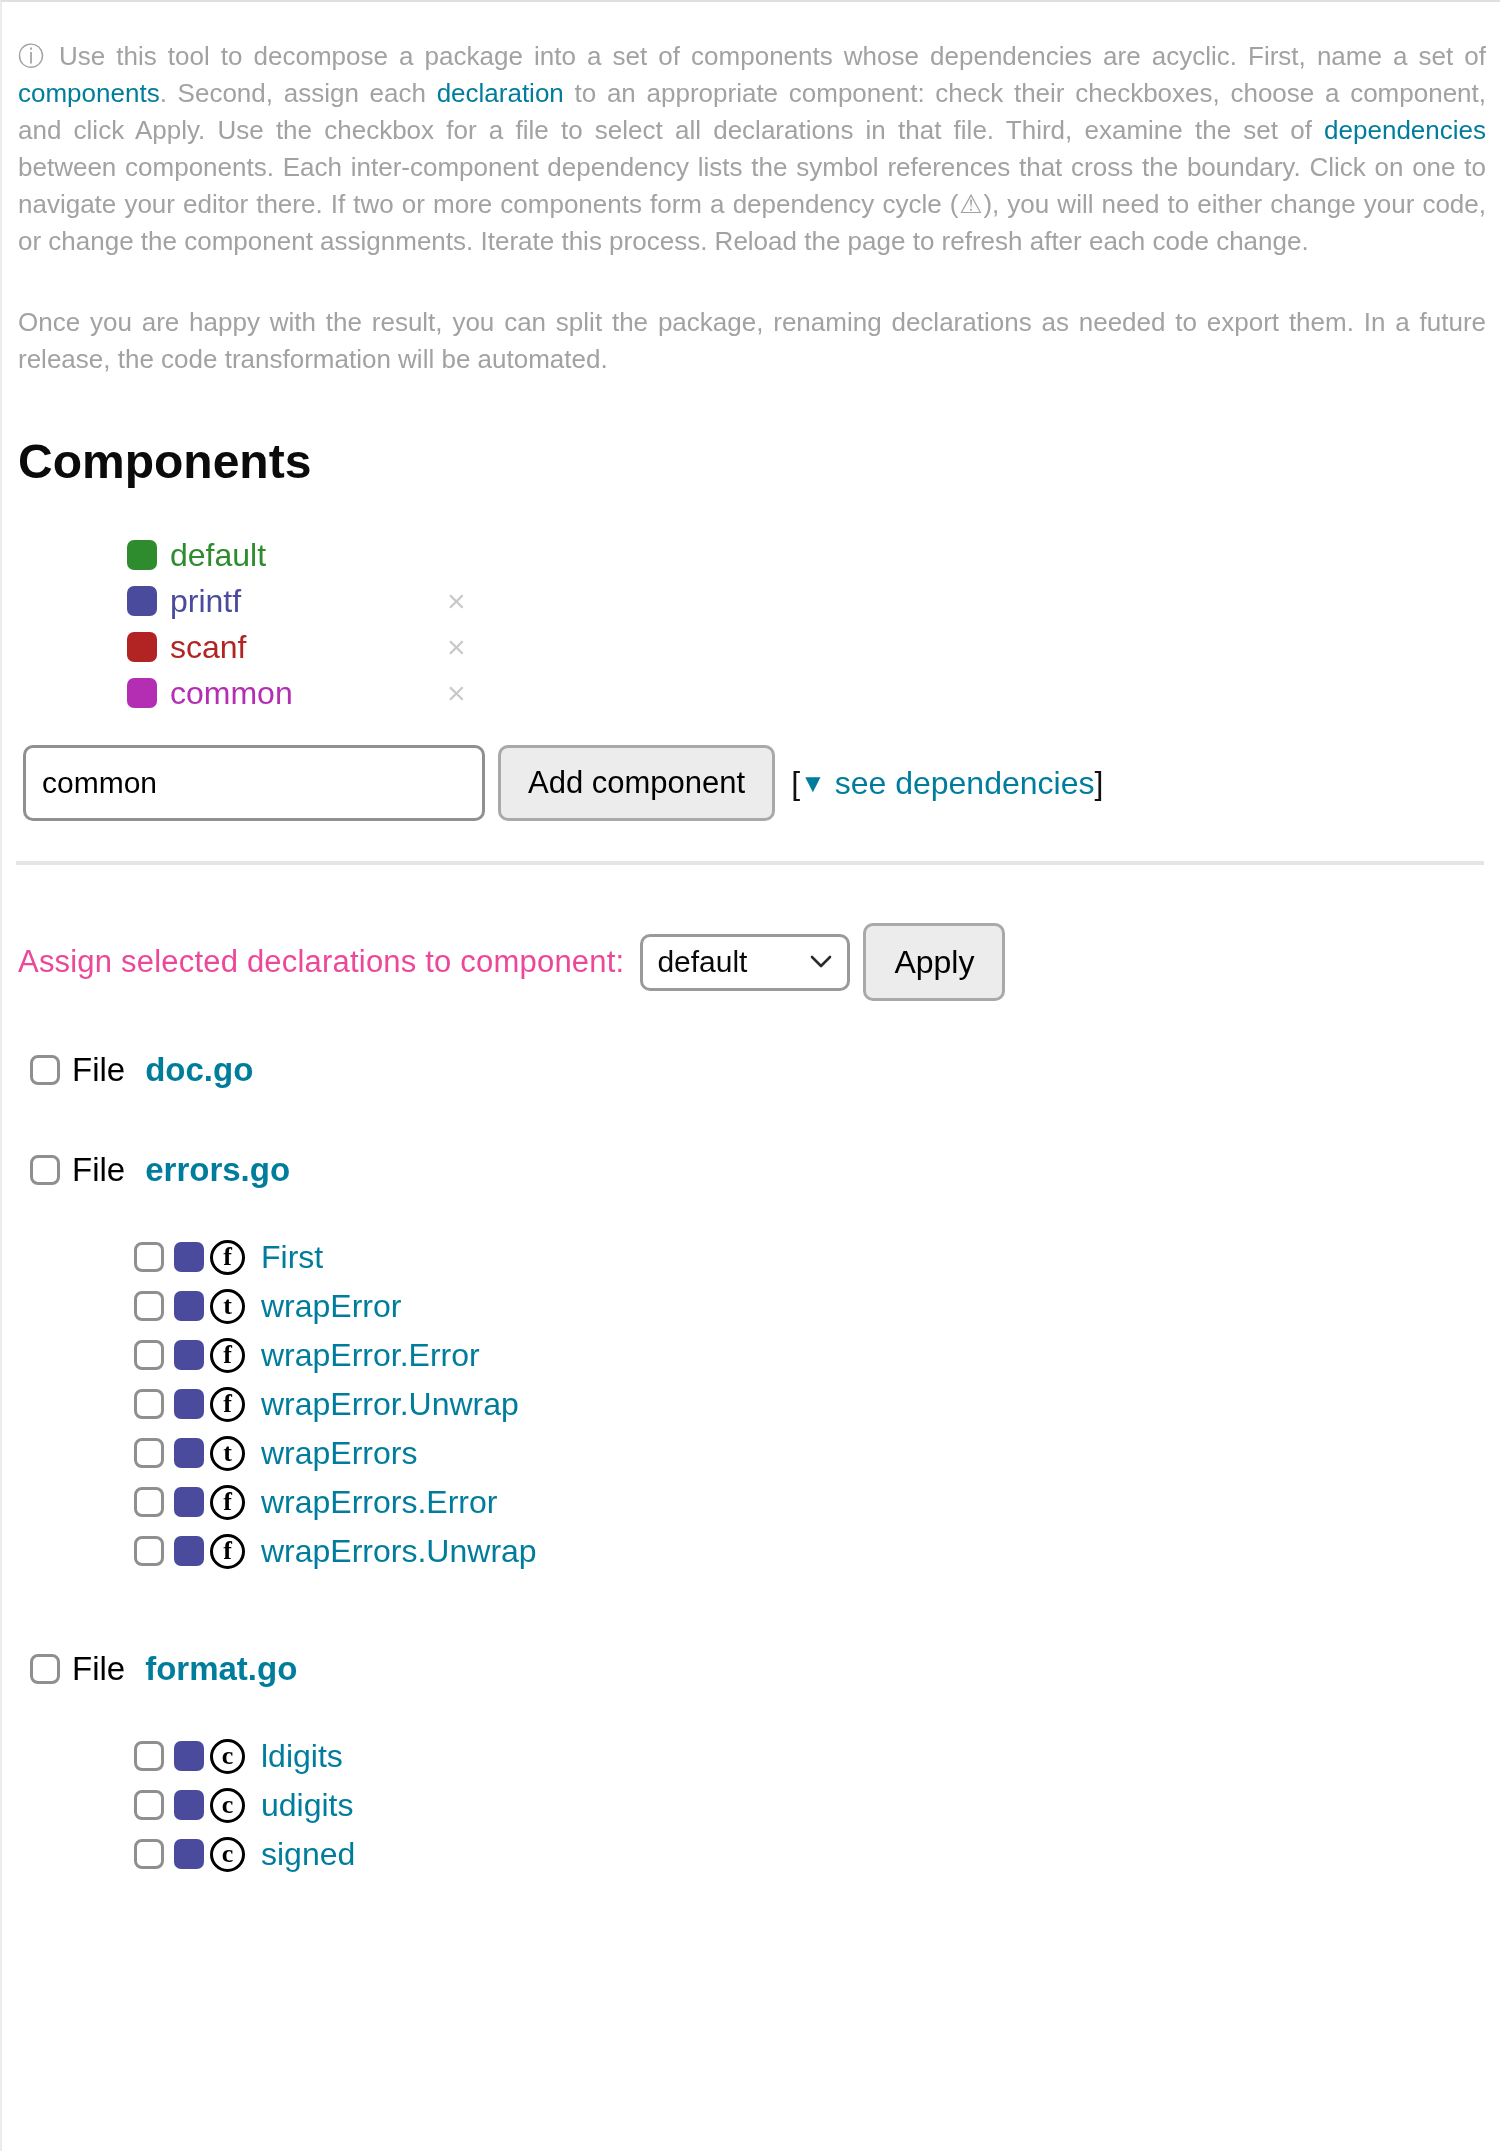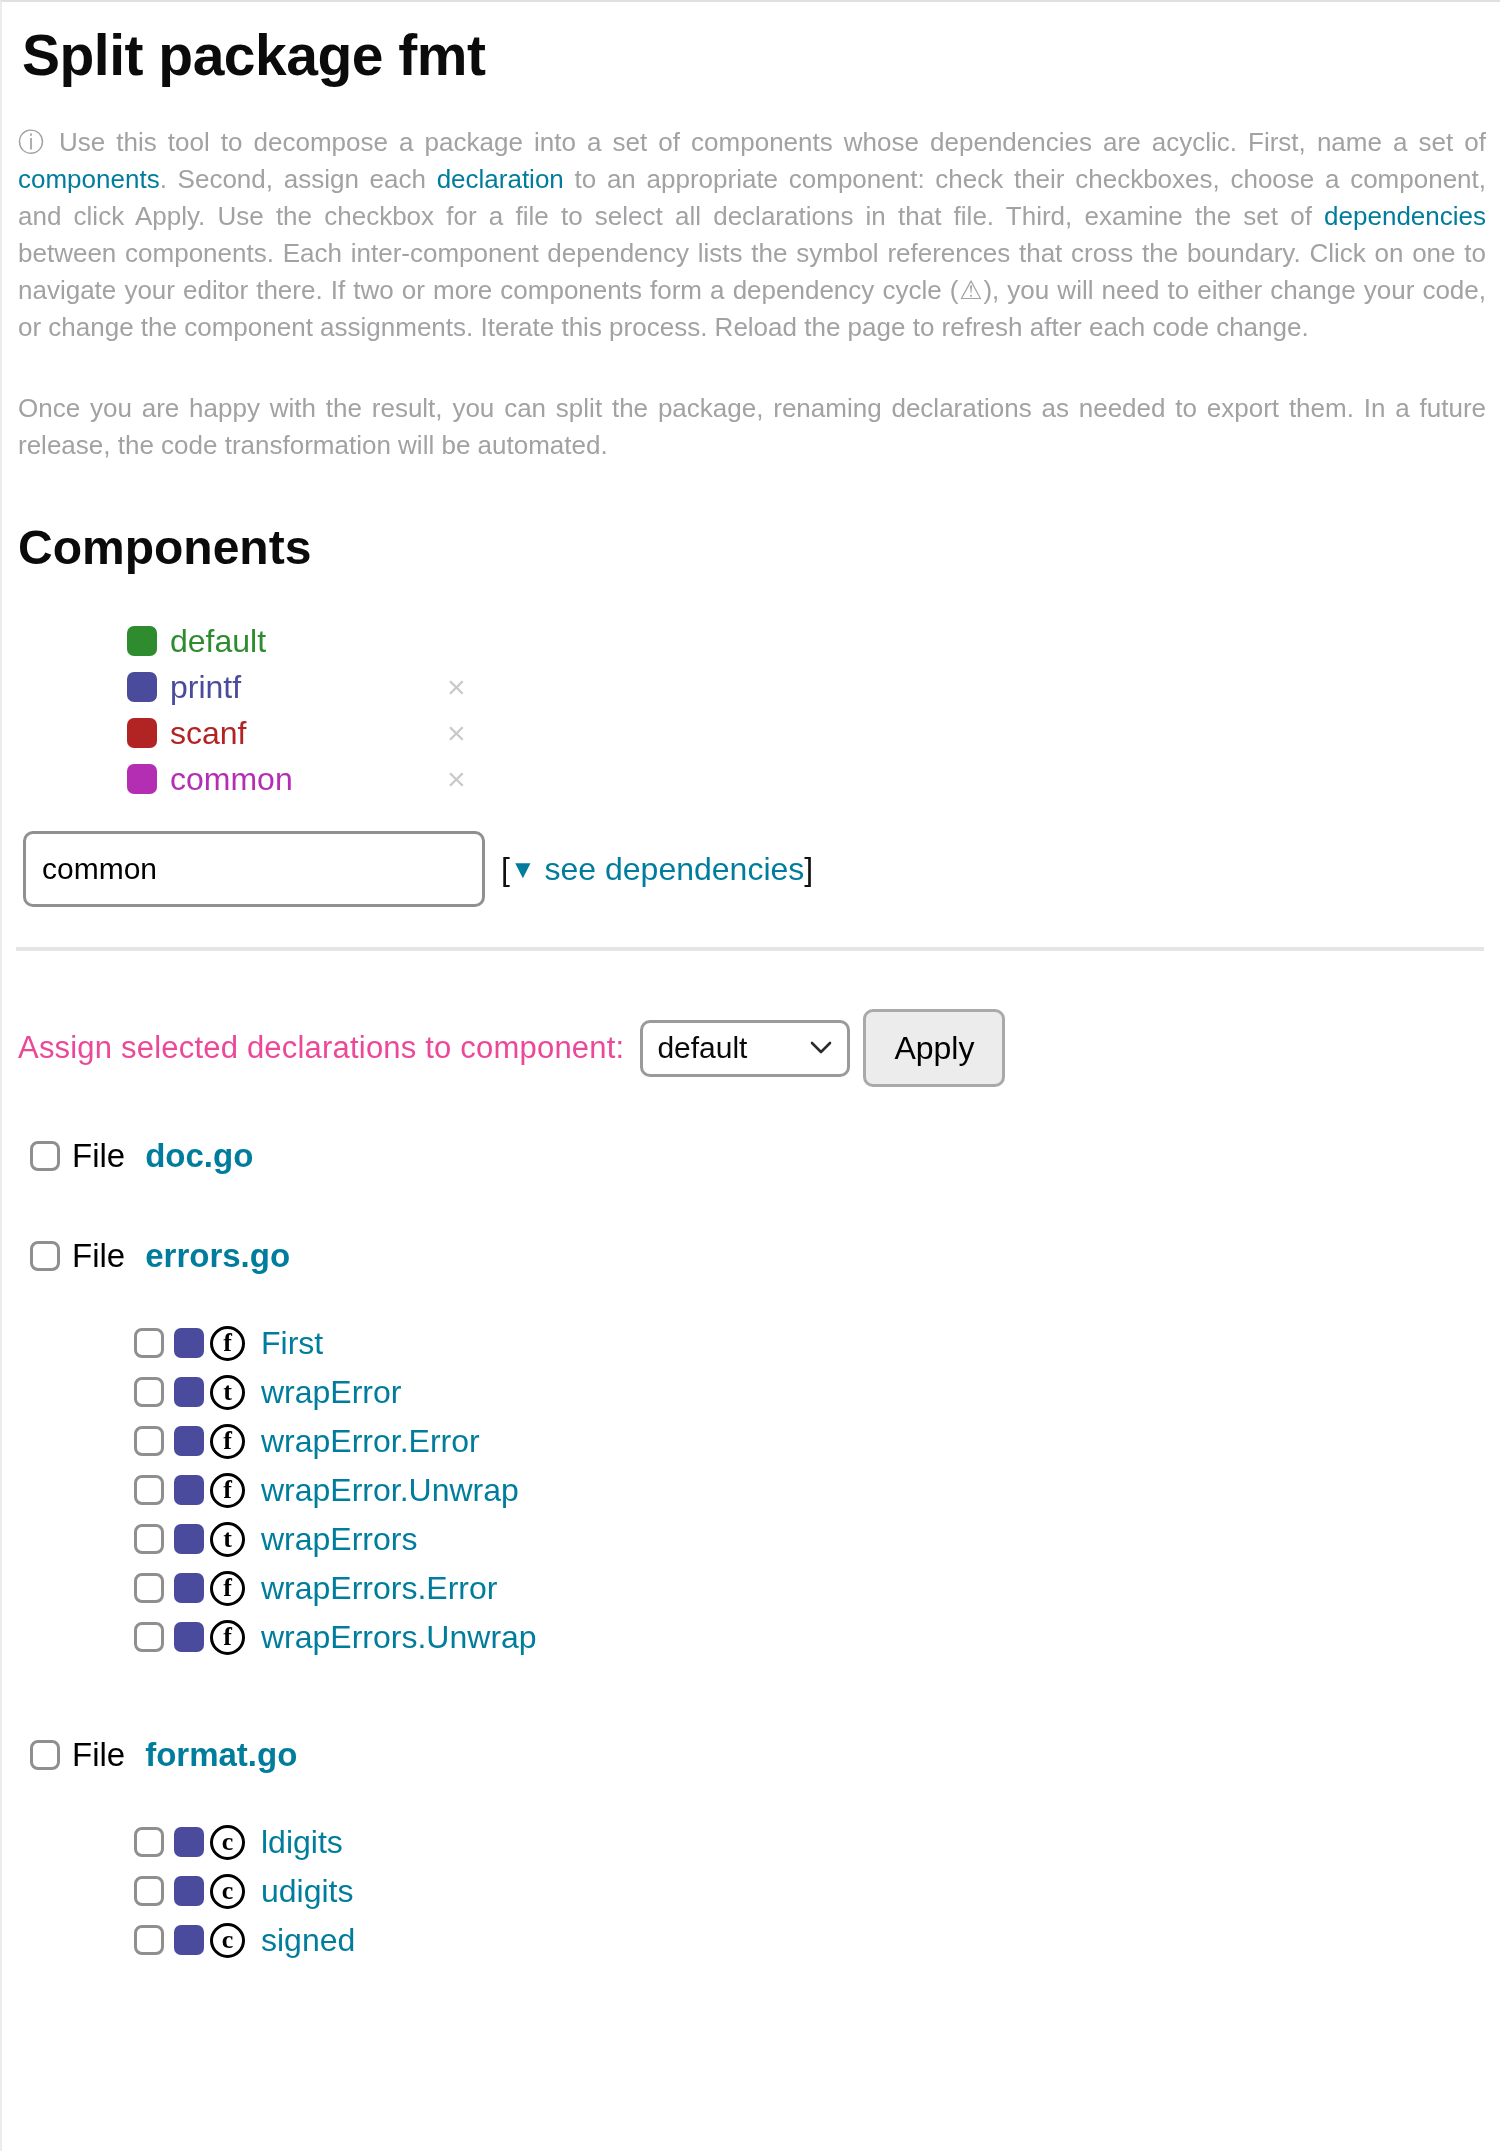--- a/index.html
+++ b/index.html
@@ -129,21 +129,20 @@
     font-size: 26px; font-weight: 600; color: #000;
     background: #fff; line-height: 1;
   }
   .decl-link { margin-left: 16px; }
 </style>
 </head>
 <body>
 
 <div class="page">
 
-  <h1 class="title">Split package fmt</h1>
 
   <p class="tip"><span>ⓘ Use this tool to decompose a package into a set of components whose dependencies are acyclic. First, name a set of </span><a>components</a><span>. Second, assign each </span><a>declaration</a><span> to an appropriate component: check their checkboxes, choose a component, and click Apply. Use the checkbox for a file to select all declarations in that file. Third, examine the set of </span><a>dependencies</a><span> between components. Each inter-component dependency lists the symbol references that cross the boundary. Click on one to navigate your editor there. If two or more components form a dependency cycle (⚠), you will need to either change your code, or change the component assignments. Iterate this process. Reload the page to refresh after each code change.</span></p>
 
   <p class="tip">Once you are happy with the result, you can split the package, renaming declarations as needed to export them. In a future release, the code transformation will be automated.</p>
 
   <h2 class="section-heading">Components</h2>
 
   <ul class="component-list" id="component-list">
       <li>
     <span class="swatch" style="background: rgb(46, 139, 46);"></span>
@@ -162,20 +161,21 @@
   </li>
       <li>
     <span class="swatch" style="background: rgb(179, 46, 179);"></span>
     <span class="component-label" style="color: rgb(179, 46, 179);">common</span>
     <button class="remove-btn">×</button>
   </li>
     </ul>
 
   <div class="add-row">
     <input type="text" value="common" style="">
+    <button class="btn add-btn">Add component</button>
     <span class="see-deps"><span class="bracket">[</span><a><span class="tri">▼</span> <span>see dependencies</span></a><span class="bracket">]</span></span>
   </div>
 
   <hr class="divider">
 
 
   <div class="assign-row">
     <span class="assign-label">Assign selected declarations to component:</span>
     <div class="select">
       <span>default</span>

